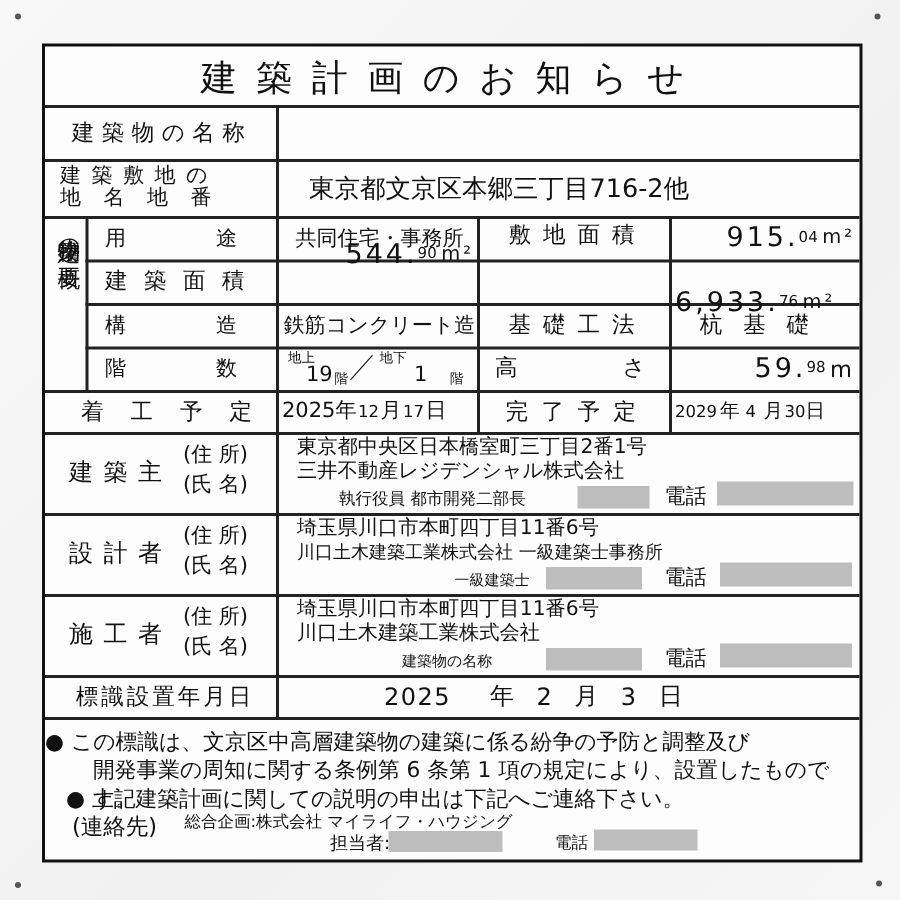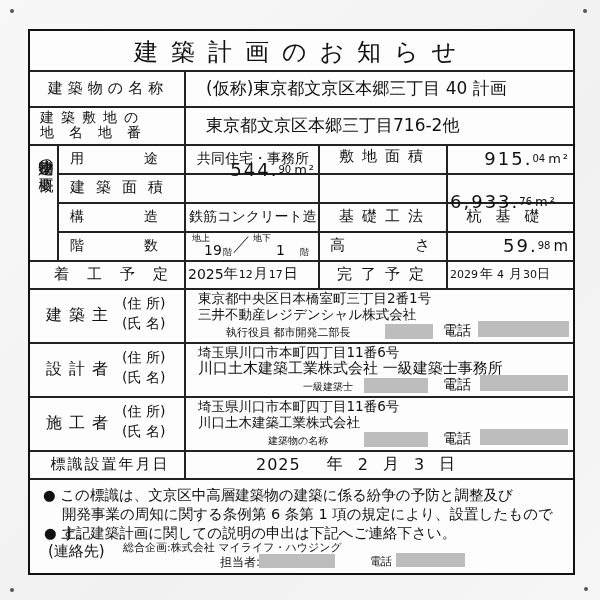--- a/index.html
+++ b/index.html
@@ -62,21 +62,20 @@
     <div class="hline" style="left:0;width:543px;top:447px"></div>
 
     <div class="vline" style="left:154px;top:39px;height:408px"></div>
     <div class="vline" style="left:27px;top:113px;height:116px"></div>
     <div class="vline" style="left:288px;top:113px;height:144px"></div>
     <div class="vline" style="left:416px;top:113px;height:144px"></div>
 
     <div class="cell title">建築計画のお知らせ</div>
 
     <div class="cell lbl" style="left:10px;top:39px;width:136px;height:36px;font-size:15px;letter-spacing:5px;justify-content:center">建築物の名称</div>
-    <div class="cell val" style="left:176px;top:39px;height:36px;font-size:17px">(仮称)東京都文京区本郷三丁目 40 計画</div>
 
     <div class="abs" style="left:10px;top:79px;width:136px;font-size:14px;line-height:15px">
       <div style="letter-spacing:7px">建築敷地の</div>
       <div style="letter-spacing:15px">地名地番</div>
     </div>
     <div class="cell val" style="left:176px;top:75px;height:38px;font-size:17px">東京都文京区本郷三丁目716-2他</div>
 
     <div class="abs" style="left:4px;top:118px;width:20px;font-size:15px;line-height:17.5px;writing-mode:vertical-rl;text-orientation:upright;height:108px">建築物の概要</div>
 
     <div class="cell lbl" style="left:40px;top:113px;width:106px;height:29px">
@@ -163,21 +162,21 @@
     <div class="abs" style="left:413px;top:291px;font-size:14px">電話</div>
     <span class="abs redact" style="left:448px;top:290px;width:91px;height:16px"></span>
 
     <div class="cell" style="left:16px;top:311px;height:54px;font-size:16px;letter-spacing:7px">設計者</div>
     <div class="abs" style="left:92px;top:316px;font-size:14px;line-height:20px">
       <div>(住 所)</div>
       <div>(氏 名)</div>
     </div>
     <div class="abs" style="left:168px;top:313px;line-height:16px">
       <div style="font-size:13.5px">埼玉県川口市本町四丁目11番6号</div>
-      <div style="font-size:15px">川口土木建築工業株式会社 一級建築士事務所</div>
+      <div style="font-size:12px">川口土木建築工業株式会社 一級建築士事務所</div>
     </div>
     <div class="abs small" style="left:273px;top:349px;font-size:10px">一級建築士</div>
     <span class="abs redact" style="left:334px;top:347px;width:64px"></span>
     <div class="abs" style="left:413px;top:345px;font-size:14px">電話</div>
     <span class="abs redact" style="left:450px;top:344px;width:88px;height:16px"></span>
 
     <div class="cell" style="left:16px;top:365px;height:54px;font-size:16px;letter-spacing:7px">施工者</div>
     <div class="abs" style="left:92px;top:370px;font-size:14px;line-height:20px">
       <div>(住 所)</div>
       <div>(氏 名)</div>
@@ -194,21 +193,21 @@
     <div class="cell" style="left:10px;top:419px;width:140px;height:28px;font-size:15px;letter-spacing:2px;justify-content:center">標識設置年月日</div>
     <div class="cell" style="left:226px;top:419px;height:28px;font-size:16px;letter-spacing:1px">
       <span>2025</span>
       <span style="margin:0 14px 0 26px">年</span>
       <span>2</span>
       <span style="margin:0 14px 0 14px">月</span>
       <span>3</span>
       <span style="margin-left:14px">日</span>
     </div>
 
-    <div class="abs note" style="left:13px;top:455px">
+    <div class="abs note" style="left:0;top:455px">
       <span>●</span>
       <span>この標識は、文京区中高層建築物の建築に係る紛争の予防と調整及び</span>
     </div>
     <div class="abs note" style="left:32px;top:474px">開発事業の周知に関する条例第 6 条第 1 項の規定により、設置したものです。</div>
     <div class="abs note" style="left:14px;top:493px">
       <span>●</span>
       <span>上記建築計画に関しての説明の申出は下記へご連絡下さい。</span>
     </div>
     <div class="abs" style="left:18px;top:511px;font-size:15px">(連絡先)</div>
     <div class="abs" style="left:93px;top:509px;font-size:11px">総合企画:株式会社 マイライフ・ハウジング</div>

